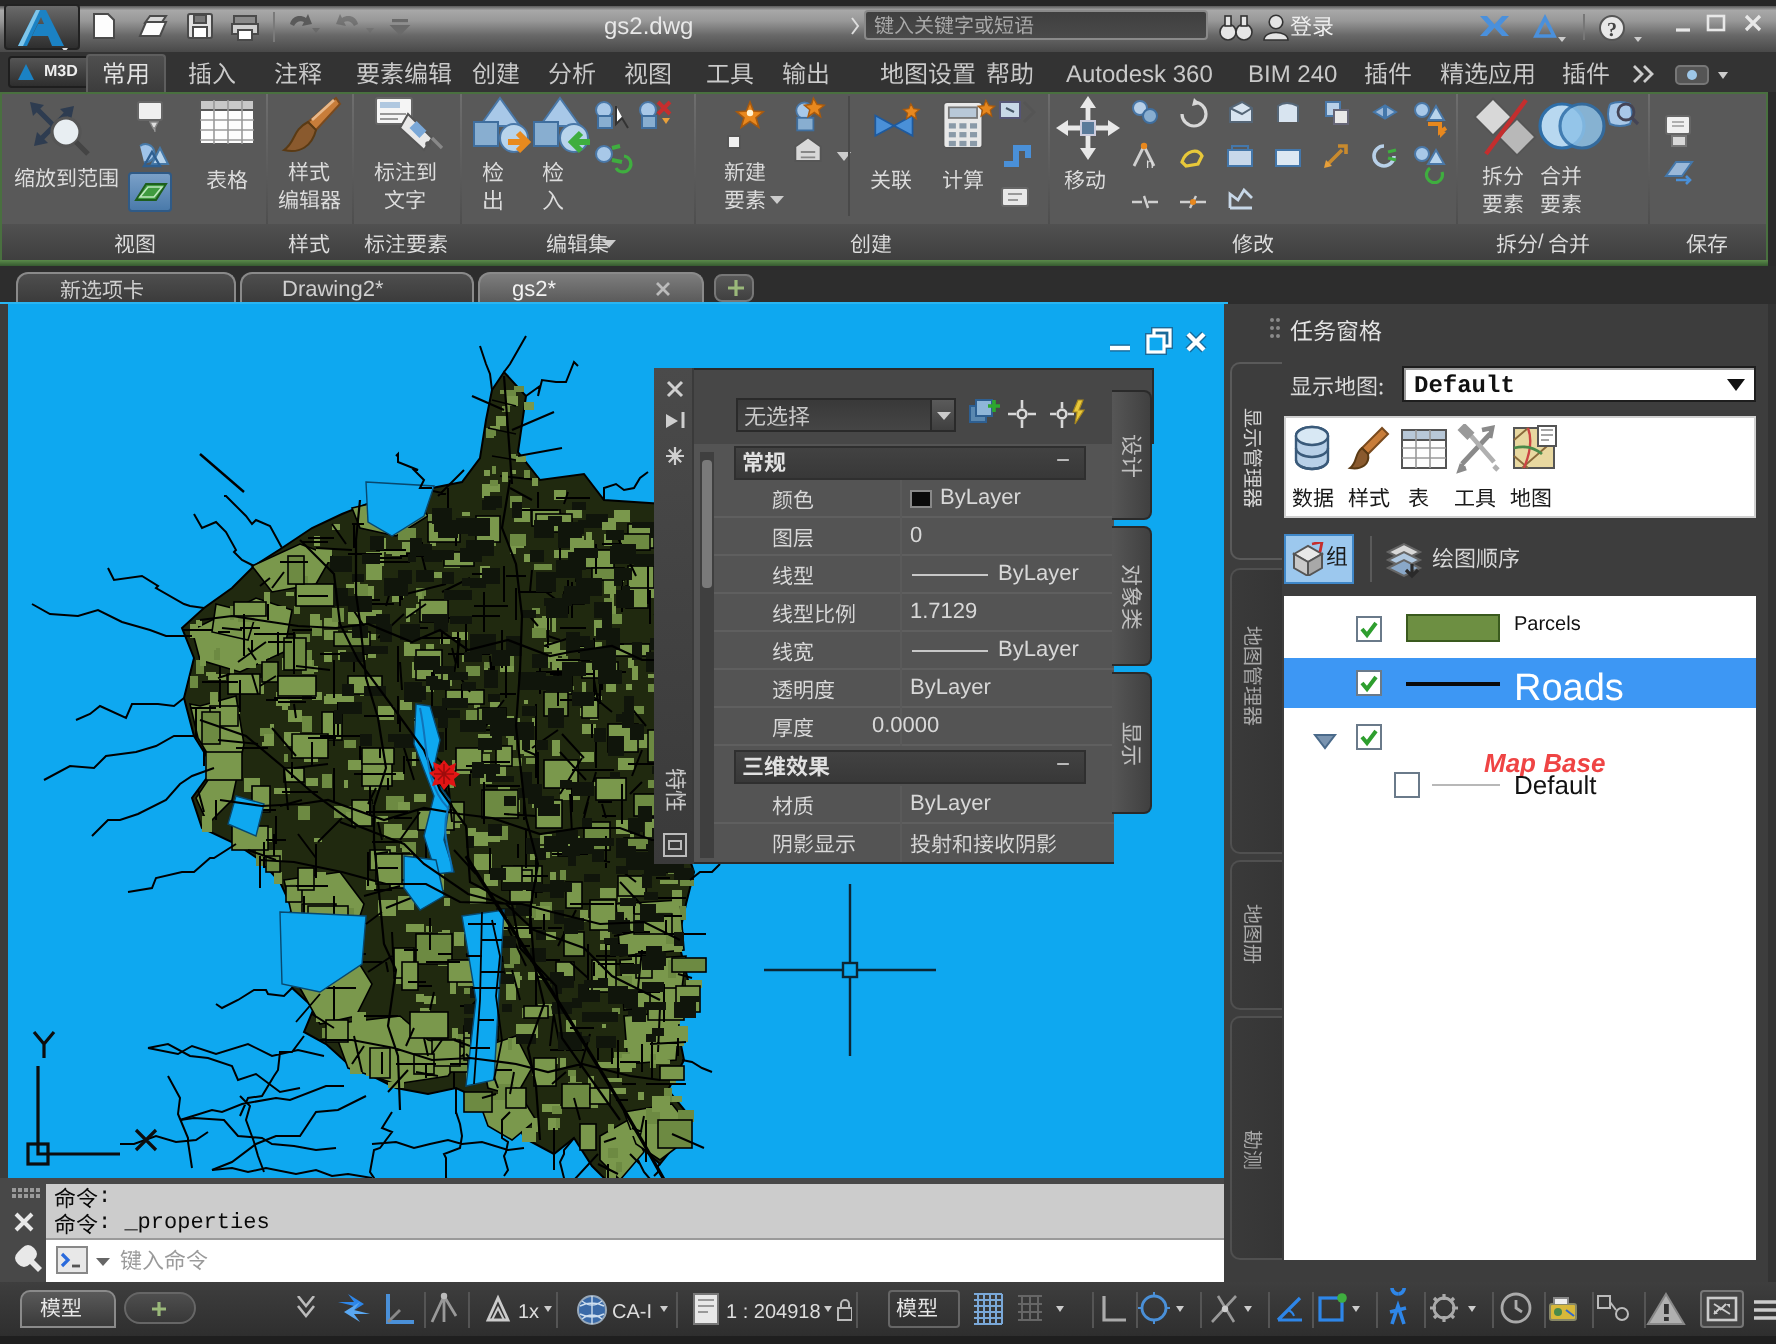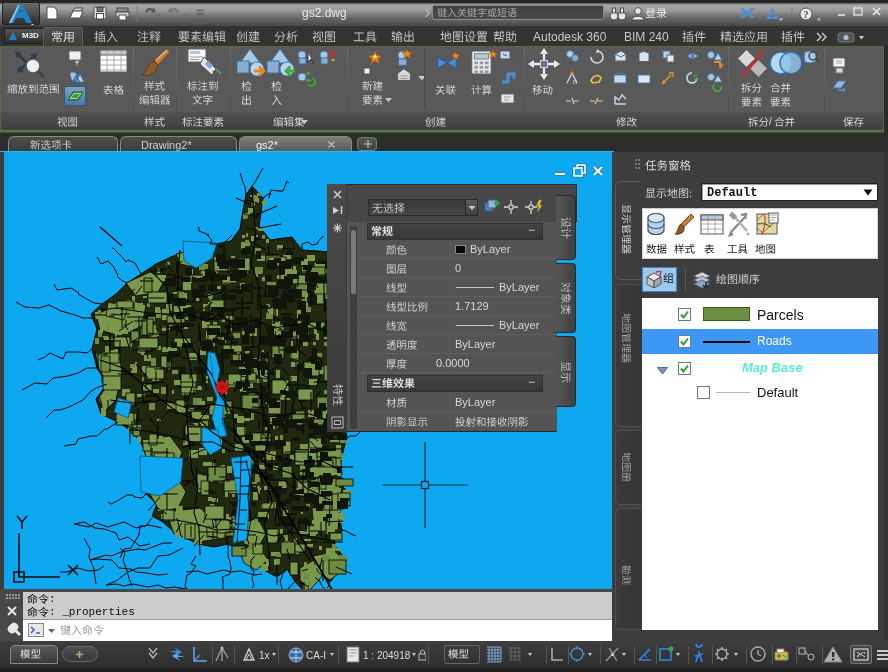--- a/index.html
+++ b/index.html
@@ -1711,36 +1711,36 @@
     </svg>
     <svg style="position:absolute;left:716px;top:273px;overflow:visible" width="46" height="15">
       <path transform="translate(0 10.2)" d="M0.4 -0.6 0.6 0.2C1.6 -0.1 2.8 -0.6 3.9 -1.1L3.8 -1.8C2.5 -1.3 1.3 -0.9 0.4 -0.6ZM5.3 -5.6V-4.8H9.1V-5.6ZM0.6 -4.7C0.8 -4.7 1 -4.8 2.2 -4.9C1.7 -4.3 1.4 -3.7 1.2 -3.5C0.9 -3.1 0.7 -2.8 0.4 -2.8C0.5 -2.6 0.6 -2.2 0.7 -2C0.9 -2.1 1.3 -2.3 3.8 -2.9C3.8 -3.1 3.8 -3.4 3.8 -3.6L1.9 -3.2C2.6 -4.2 3.4 -5.4 4 -6.5L3.2 -7C3 -6.5 2.8 -6.1 2.6 -5.7L1.4 -5.5C2 -6.5 2.6 -7.8 3.1 -8.9L2.3 -9.3C1.9 -7.9 1.2 -6.5 0.9 -6.1C0.7 -5.7 0.5 -5.5 0.4 -5.4C0.4 -5.2 0.6 -4.8 0.6 -4.7ZM4.3 0.6C4.6 0.5 5 0.5 9.1 0C9.3 0.3 9.4 0.6 9.5 0.9L10.3 0.5C9.9 -0.2 9.2 -1.3 8.6 -2.1L7.9 -1.8C8.2 -1.5 8.5 -1.1 8.7 -0.6L5.6 -0.3C6 -1.1 6.7 -2.2 7.1 -2.9H10.1V-3.7H4.3V-2.9H6.2C5.8 -2.2 4.9 -0.7 4.7 -0.5C4.5 -0.3 4.2 -0.2 4 -0.1C4.1 0 4.3 0.4 4.3 0.6ZM7 -9.3C6.3 -7.8 5.2 -6.4 3.9 -5.6C4 -5.4 4.2 -5 4.3 -4.8C5.4 -5.6 6.4 -6.7 7.1 -7.9C7.9 -6.8 9.1 -5.7 10.1 -5C10.2 -5.2 10.4 -5.5 10.5 -5.7C9.5 -6.4 8.2 -7.6 7.5 -8.6L7.7 -9Z M15.1 -3.1C16 -2.9 17.1 -2.5 17.7 -2.2L18.1 -2.8C17.5 -3 16.4 -3.4 15.5 -3.6ZM14 -1.7C15.5 -1.5 17.4 -1 18.5 -0.7L18.9 -1.3C17.8 -1.6 15.9 -2.1 14.4 -2.2ZM11.9 -8.8V0.9H12.7V0.4H20.3V0.9H21.1V-8.8ZM12.7 -0.3V-8H20.3V-0.3ZM15.6 -7.8C15 -6.9 14.1 -6 13.1 -5.5C13.3 -5.4 13.6 -5.1 13.7 -5C14 -5.2 14.4 -5.5 14.7 -5.8C15 -5.4 15.4 -5.1 15.9 -4.8C14.9 -4.3 13.9 -4 12.9 -3.8C13.1 -3.7 13.2 -3.3 13.3 -3.1C14.4 -3.4 15.5 -3.8 16.6 -4.4C17.5 -3.9 18.5 -3.5 19.6 -3.3C19.7 -3.5 19.9 -3.7 20.1 -3.9C19.1 -4.1 18.1 -4.4 17.3 -4.8C18.1 -5.3 18.8 -5.9 19.2 -6.7L18.8 -6.9L18.6 -6.9H15.8C16 -7.1 16.1 -7.3 16.2 -7.5ZM15.2 -6.2 15.2 -6.3H18.1C17.7 -5.8 17.2 -5.5 16.6 -5.1C16 -5.4 15.5 -5.8 15.2 -6.2Z M26 -8.9V0.6H26.8V-8.9ZM24.6 -8.1V-0.7H25.2V-8.1ZM23 -8.8V-4.4C23 -2.6 22.9 -1 22.3 0.4C22.5 0.5 22.8 0.7 22.9 0.9C23.6 -0.6 23.7 -2.4 23.7 -4.4V-8.8ZM27.6 -6.9V-1.6H28.4V-6.1H31.3V-1.7H32.1V-6.9H29.9C30 -7.2 30.2 -7.6 30.3 -8H32.5V-8.8H27.3V-8H29.4C29.3 -7.7 29.2 -7.2 29.1 -6.9ZM29.5 -5.4V-3.2C29.5 -2.1 29.2 -0.5 27 0.3C27.1 0.5 27.4 0.8 27.5 0.9C28.8 0.4 29.5 -0.4 29.8 -1.1C30.6 -0.5 31.5 0.3 31.9 0.9L32.5 0.3C32 -0.2 31.1 -1.1 30.3 -1.7L30 -1.4C30.2 -2 30.2 -2.6 30.2 -3.2V-5.4Z M37.1 -4.8C37.8 -4.5 38.7 -4.1 39.4 -3.7H35.5V-3H39V-0.1C39 0.1 38.9 0.1 38.7 0.1C38.5 0.1 37.7 0.1 36.9 0.1C37 0.4 37.2 0.7 37.2 0.9C38.2 0.9 38.9 0.9 39.3 0.8C39.7 0.6 39.8 0.4 39.8 -0.1V-3H42.2C41.8 -2.5 41.4 -2 41 -1.6L41.7 -1.3C42.3 -1.8 42.9 -2.7 43.4 -3.5L42.8 -3.7L42.7 -3.7H40.7L40.8 -3.8C40.5 -3.9 40.2 -4.1 39.9 -4.2C40.8 -4.7 41.8 -5.4 42.4 -6.1L41.9 -6.5L41.7 -6.5H36.2V-5.8H41C40.5 -5.3 39.8 -4.9 39.2 -4.6C38.7 -4.8 38.1 -5.1 37.6 -5.3ZM38.2 -9.1C38.3 -8.7 38.5 -8.3 38.7 -8H34.3V-4.9C34.3 -3.4 34.2 -1.1 33.3 0.5C33.5 0.5 33.9 0.8 34 0.9C35 -0.8 35.1 -3.2 35.1 -4.9V-7.2H43.5V-8H39.6C39.5 -8.4 39.2 -8.9 39 -9.3Z" fill="#d8d8d8"></path>
     </svg>
     <div class="abs" style="left:642px;top:298px;width:236px;height:332px;background:#fff"></div>
     <div class="abs" style="left:678px;top:308px;width:13px;height:13px;background:#fff;border:1px solid #6a7a8a"></div>
     <svg class="abs" style="left:679px;top:309px" width="11" height="11">
       <path d="M2 5.5 L4.5 8.5 L9 2.5" fill="none" stroke="#2e9e2e" stroke-width="2"></path>
     </svg>
     <div class="abs" style="left:703px;top:307px;width:47px;height:14px;background:#6d8f42;border:1px solid #3a5a1e"></div>
-    <div class="lat" style="left:757px;top:307px;color:#111;font-size:14px">Parcels</div>
+    <div class="lat" style="left:757px;top:307px;color:#111;font-size:10px">Parcels</div>
     <div class="abs" style="left:642px;top:329px;width:236px;height:25px;background:#3d97f4"></div>
     <div class="abs" style="left:678px;top:335px;width:13px;height:13px;background:#fff;border:1px solid #6a7a8a"></div>
     <svg class="abs" style="left:679px;top:336px" width="11" height="11">
       <path d="M2 5.5 L4.5 8.5 L9 2.5" fill="none" stroke="#2e9e2e" stroke-width="2"></path>
     </svg>
     <div class="abs" style="left:703px;top:341px;width:47px;height:2px;background:#0a0a0a"></div>
-    <div class="lat" style="left:757px;top:334px;color:#fff;font-size:12px">Roads</div>
+    <div class="lat" style="left:757px;top:334px;color:#fff;font-size:19px">Roads</div>
     <svg class="abs" style="left:656px;top:365px" width="13" height="11">
       <path d="M1.5 2.5 L11.5 2.5 L6.5 9 z" fill="#7a94b0" stroke="#4a6a8a"></path>
     </svg>
     <div class="abs" style="left:678px;top:362px;width:13px;height:13px;background:#fff;border:1px solid #6a7a8a"></div>
     <svg class="abs" style="left:679px;top:363px" width="11" height="11">
       <path d="M2 5.5 L4.5 8.5 L9 2.5" fill="none" stroke="#2e9e2e" stroke-width="2"></path>
     </svg>
-    <div class="lat" style="left:742px;top:360px;color:#5eead4;font-size:13px;font-style:italic;font-weight:bold">Map Base</div>
+    <div class="lat" style="left:742px;top:374px;color:#ef4444;font-size:13px;font-style:italic;font-weight:bold">Map Base</div>
     <div class="abs" style="left:697px;top:386px;width:13px;height:13px;background:#fff;border:1px solid #6a7a8a"></div>
     <div class="abs" style="left:716px;top:392px;width:34px;height:1px;background:#b8b8b8"></div>
     <div class="lat" style="left:757px;top:385px;color:#111;font-size:13px">Default</div>
     <div class="abs" style="left:0;top:589px;width:612px;height:52px;background:#484848"></div>
     <div class="abs" style="left:23px;top:592px;width:589px;height:28px;background:#cccccc;border-bottom:1px solid #9a9a9a"></div>
     <div class="abs" style="left:23px;top:620px;width:589px;height:21px;background:#ffffff"></div>
     <svg class="abs" style="left:4px;top:593px" width="17" height="46" viewBox="0 0 17 46">
 <g fill="#9a9a9a">
         <rect x="2" y="1" width="2" height="2"></rect>
         <rect x="2" y="4" width="2" height="2"></rect>

